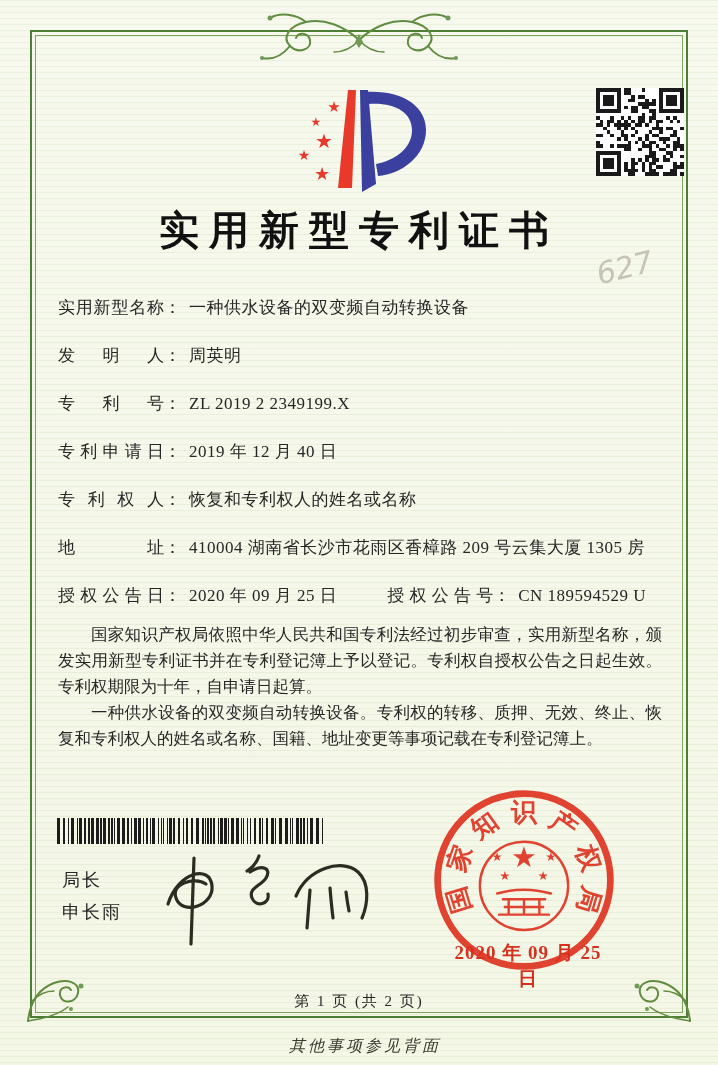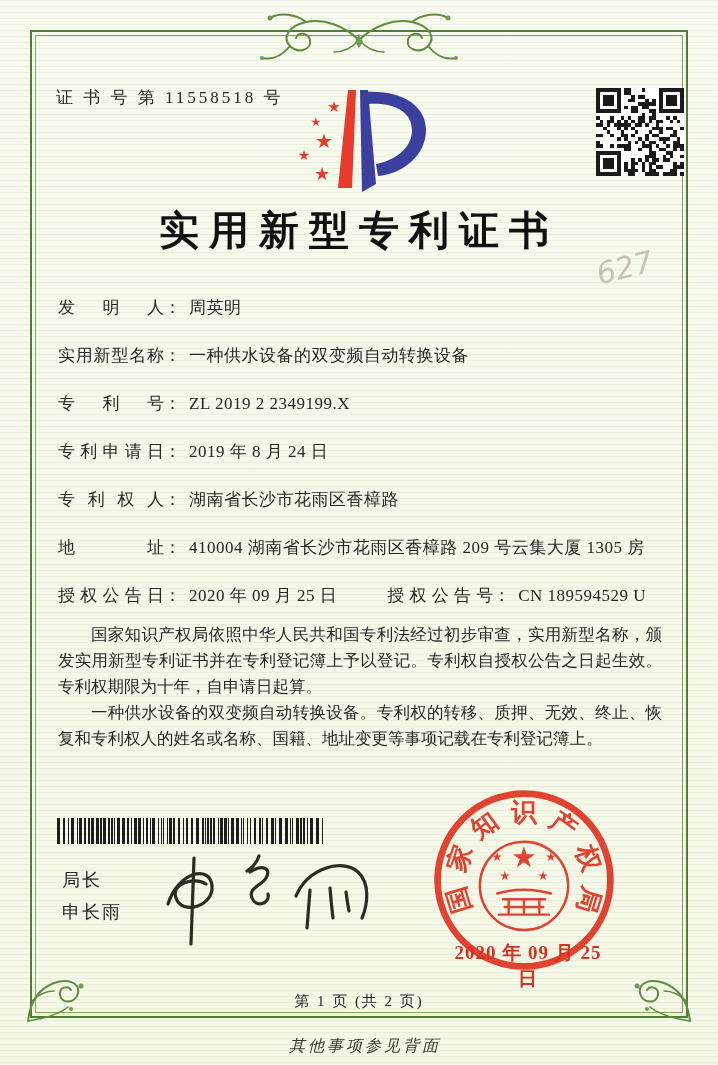--- a/index.html
+++ b/index.html
@@ -92,21 +92,20 @@
     <g fill="none" stroke="#5f8c3f" stroke-width="2" stroke-linecap="round">
       <path d="M4 48 C 6 30, 14 16, 30 10 C 44 5, 56 10, 54 20 C 52 30, 38 32, 36 22 C 35 14, 44 12, 47 17"></path>
       <path d="M4 48 C 18 46, 34 42, 44 34 M8 28 C 14 22, 22 18, 30 18" stroke-width="1.5"></path>
     </g>
     <g fill="#6f9a55">
         <circle cx="57" cy="13" r="2.5"></circle>
         <circle cx="47" cy="36" r="2"></circle>
       </g>
   </svg>
 
-  <div class="certno">证 书 号 第 11558518 号</div>
 
   <svg class="logo" viewBox="0 0 158 116">
     <g fill="#e8392b">
       <text x="54" y="32" font-size="15" text-anchor="middle">★</text>
       <text x="36" y="46" font-size="12" text-anchor="middle">★</text>
       <text x="44" y="68" font-size="20" text-anchor="middle">★</text>
       <text x="24" y="80" font-size="14" text-anchor="middle">★</text>
       <text x="42" y="100" font-size="18" text-anchor="middle">★</text>
       <polygon points="68,10 76,10 72,108 58,108"></polygon>
     </g>
@@ -311,25 +310,25 @@
       <rect x="0" y="18" width="7" height="7" fill="#1a1a1a"></rect>
              <rect x="1" y="19" width="5" height="5" fill="#fff"></rect>
              <rect x="2" y="20" width="3" height="3" fill="#1a1a1a"></rect>
     </svg>
 
   <div class="title">实用新型专利证书</div>
 
   <div class="pencil">627</div>
 
   <div class="fields" id="fields">
+      <div class="frow"><span><span class="flabel">实用新型名称</span><span class="fcolon">：</span><span class="fvalue">一种供水设备的双变频自动转换设备</span></span></div>
       <div class="frow"><span><span class="flabel">发明人</span><span class="fcolon">：</span><span class="fvalue">周英明</span></span></div>
-      <div class="frow"><span><span class="flabel">实用新型名称</span><span class="fcolon">：</span><span class="fvalue">一种供水设备的双变频自动转换设备</span></span></div>
       <div class="frow"><span><span class="flabel">专利号</span><span class="fcolon">：</span><span class="fvalue">ZL 2019 2 2349199.X</span></span></div>
-      <div class="frow"><span><span class="flabel">专利申请日</span><span class="fcolon">：</span><span class="fvalue">2019 年 8 月 24 日</span></span></div>
-      <div class="frow"><span><span class="flabel">专利权人</span><span class="fcolon">：</span><span class="fvalue">湖南省长沙市花雨区香樟路</span></span></div>
+      <div class="frow"><span><span class="flabel">专利申请日</span><span class="fcolon">：</span><span class="fvalue">2019 年 12 月 40 日</span></span></div>
+      <div class="frow"><span><span class="flabel">专利权人</span><span class="fcolon">：</span><span class="fvalue">恢复和专利权人的姓名或名称</span></span></div>
       <div class="frow"><span><span class="flabel">地址</span><span class="fcolon">：</span><span class="fvalue">410004 湖南省长沙市花雨区香樟路 209 号云集大厦 1305 房</span></span></div>
       <div class="frow"><span><span class="flabel">授权公告日</span><span class="fcolon">：</span><span class="fvalue">2020 年 09 月 25 日</span></span><span class="pair2"><span class="flabel">授权公告号</span><span class="fcolon">：</span><span class="fvalue">CN 189594529 U</span></span></div>
     </div>
 
   <div class="paras" id="paras">
       <p>国家知识产权局依照中华人民共和国专利法经过初步审查，实用新型名称，颁发实用新型专利证书并在专利登记簿上予以登记。专利权自授权公告之日起生效。专利权期限为十年，自申请日起算。</p>
       <p>一种供水设备的双变频自动转换设备。专利权的转移、质押、无效、终止、恢复和专利权人的姓名或名称、国籍、地址变更等事项记载在专利登记簿上。</p>
     </div>
 
   <div class="barcode" id="barcode">

